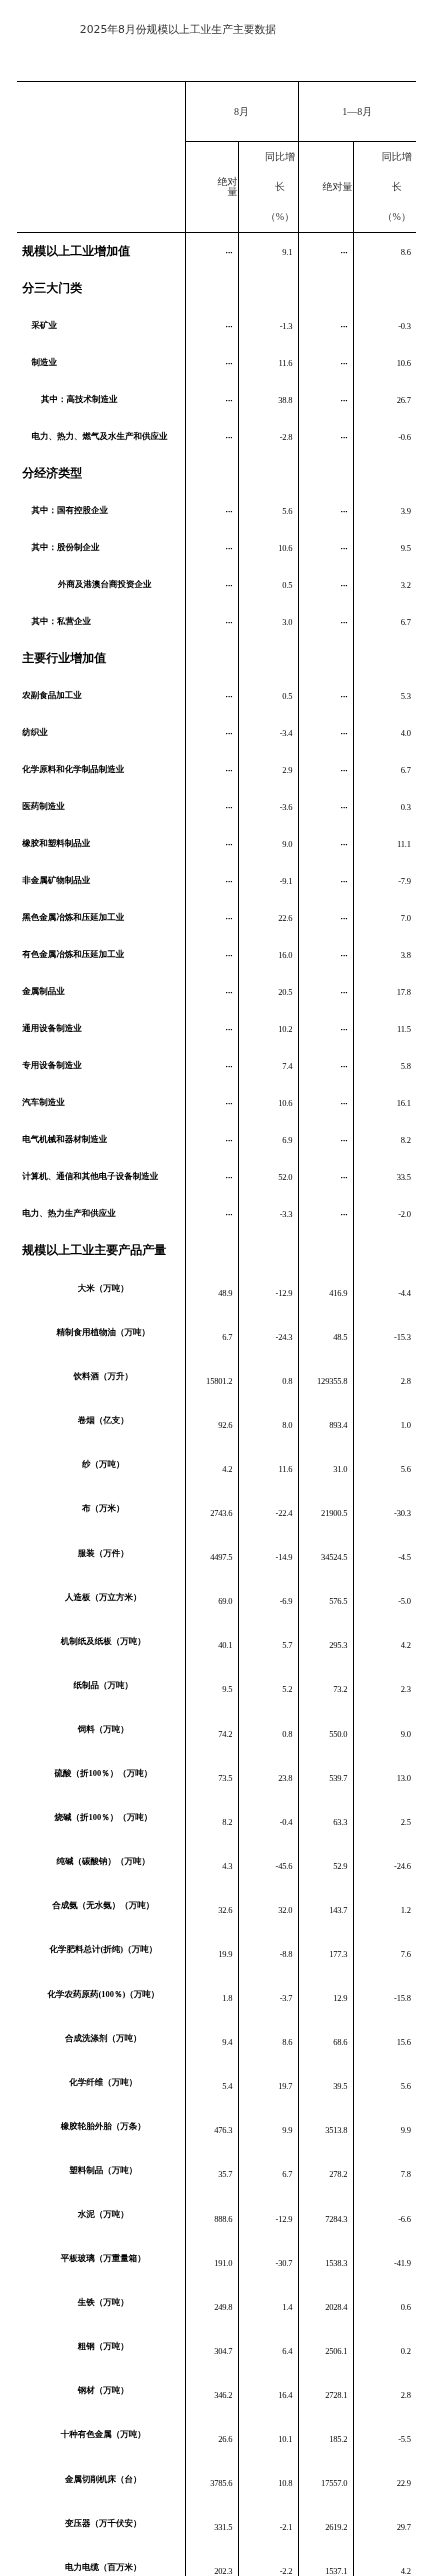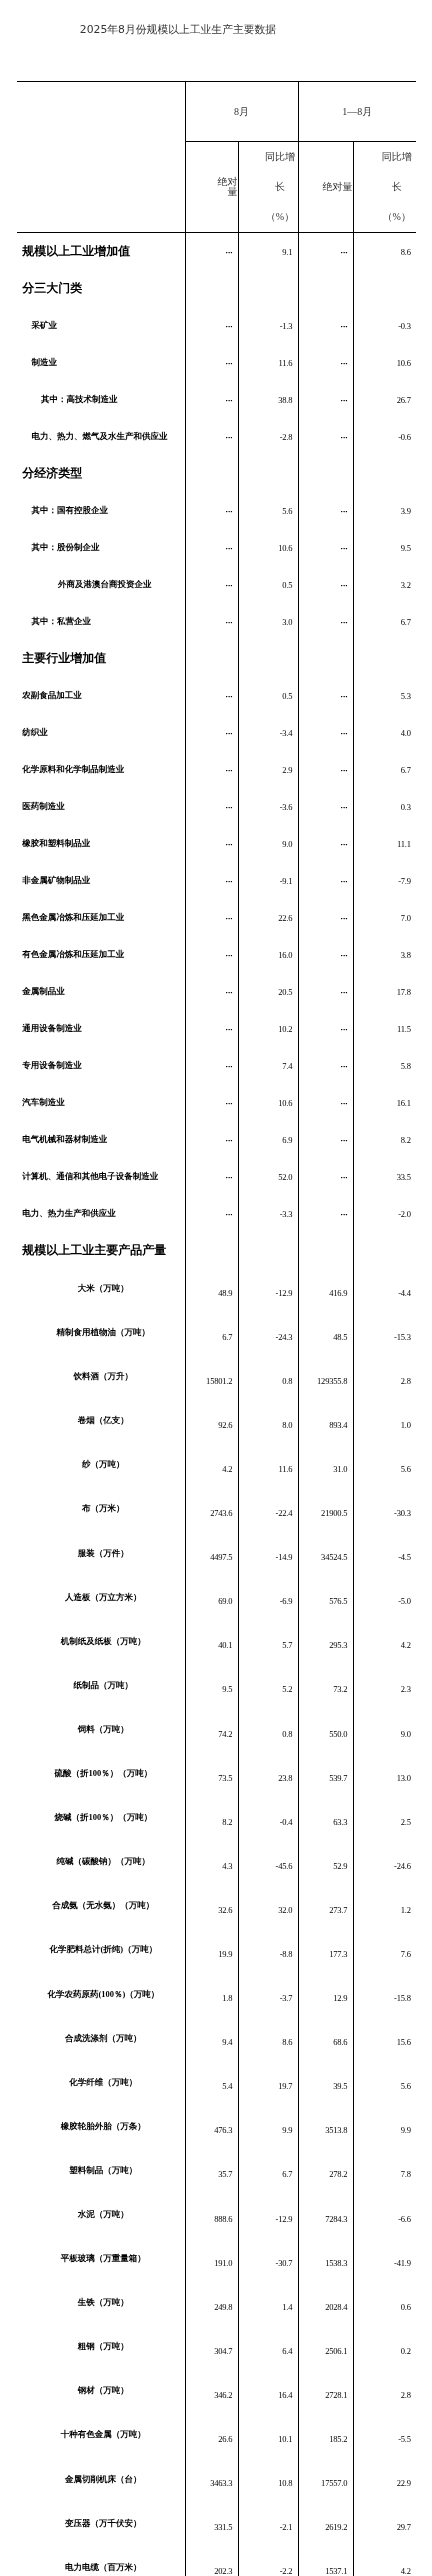--- a/index.html
+++ b/index.html
@@ -358,21 +358,21 @@
         <td class="label">纯碱（碳酸钠）（万吨）</td>
         <td class="num">4.3</td>
         <td class="num">-45.6</td>
         <td class="num">52.9</td>
         <td class="num">-24.6</td>
       </tr>
       <tr class="r78">
         <td class="label">合成氨（无水氨）（万吨）</td>
         <td class="num">32.6</td>
         <td class="num">32.0</td>
-        <td class="num">273.7</td>
+        <td class="num">143.7</td>
         <td class="num">1.2</td>
       </tr>
       <tr class="r78">
         <td class="label">化学肥料总计(折纯)（万吨）</td>
         <td class="num">19.9</td>
         <td class="num">-8.8</td>
         <td class="num">177.3</td>
         <td class="num">7.6</td>
       </tr>
       <tr class="r78">
@@ -447,21 +447,21 @@
       </tr>
       <tr class="r78">
         <td class="label">十种有色金属（万吨）</td>
         <td class="num">26.6</td>
         <td class="num">10.1</td>
         <td class="num">185.2</td>
         <td class="num">-5.5</td>
       </tr>
       <tr class="r78">
         <td class="label">金属切削机床（台）</td>
-        <td class="num">3463.3</td>
+        <td class="num">3785.6</td>
         <td class="num">10.8</td>
         <td class="num">17557.0</td>
         <td class="num">22.9</td>
       </tr>
       <tr class="r78">
         <td class="label">变压器（万千伏安）</td>
         <td class="num">331.5</td>
         <td class="num">-2.1</td>
         <td class="num">2619.2</td>
         <td class="num">29.7</td>

